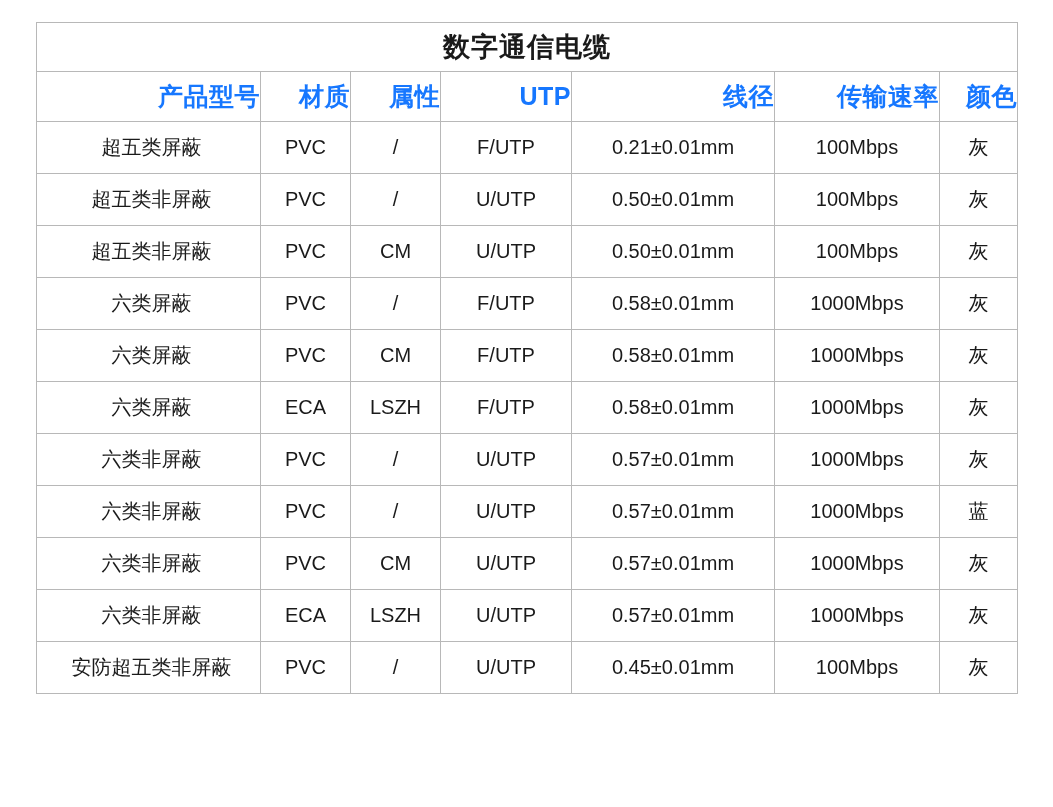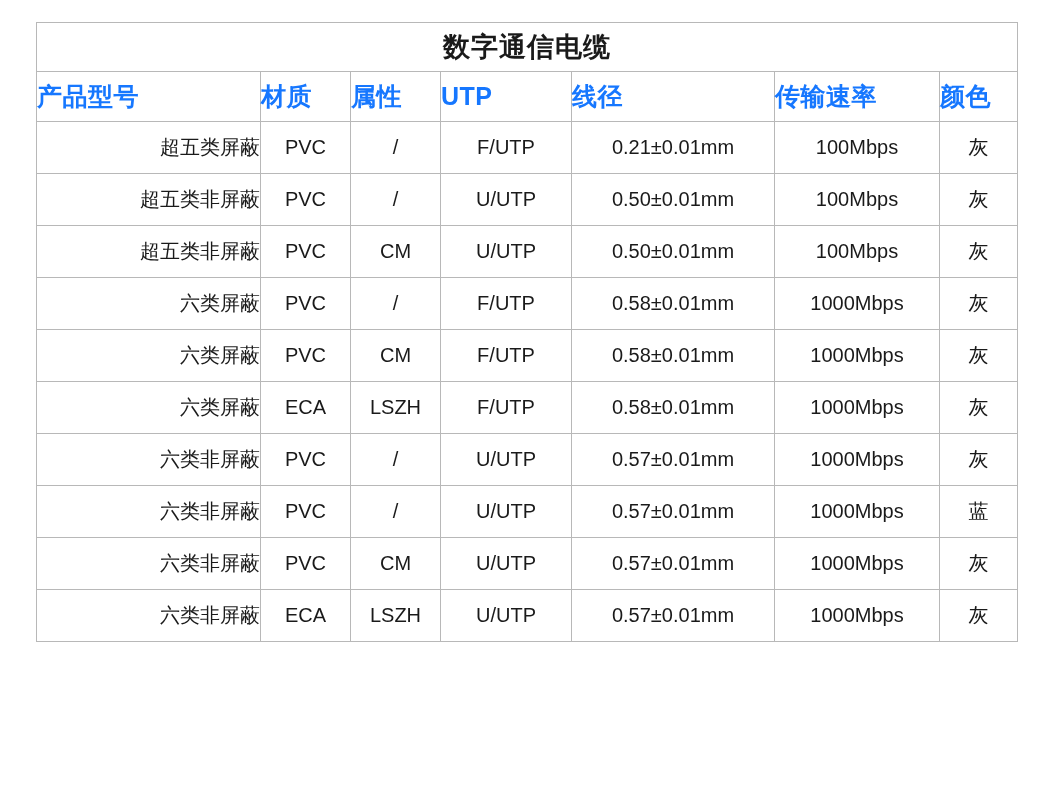--- a/index.html
+++ b/index.html
@@ -35,35 +35,35 @@
     height: 48px;
     text-align: center;
     vertical-align: middle;
     font-size: 27px;
     font-weight: bold;
     color: #1a1a1a;
     letter-spacing: 1px;
   }
   .head-cell {
     height: 49px;
-    text-align: left;
+    text-align: right;
     vertical-align: middle;
     font-size: 25px;
     font-weight: bold;
     color: #1677ff;
     letter-spacing: 0.5px;
   }
   .cell {
     height: 51px;
     vertical-align: middle;
     font-size: 20px;
     color: #1a1a1a;
   }
   .cell.left {
-    text-align: right;
+    text-align: center;
     padding-left: 6px;
   }
   .cell.center {
     text-align: center;
   }
   
   col.c0 { width: 224px; }
   col.c1 { width: 90px; }
   col.c2 { width: 90px; }
   col.c3 { width: 131px; }
@@ -183,15 +183,24 @@
       </tr>
       <tr>
         <td class="cell left">六类非屏蔽</td>
         <td class="cell center">ECA</td>
         <td class="cell center">LSZH</td>
         <td class="cell center">U/UTP</td>
         <td class="cell center">0.57±0.01mm</td>
         <td class="cell center">1000Mbps</td>
         <td class="cell center">灰</td>
       </tr>
+      <tr>
+        <td class="cell left">安防超五类非屏蔽</td>
+        <td class="cell center">PVC</td>
+        <td class="cell center">/</td>
+        <td class="cell center">U/UTP</td>
+        <td class="cell center">0.45±0.01mm</td>
+        <td class="cell center">100Mbps</td>
+        <td class="cell center">灰</td>
+      </tr>
     </tbody>
   </table>
 </div>
 
 </body></html>

